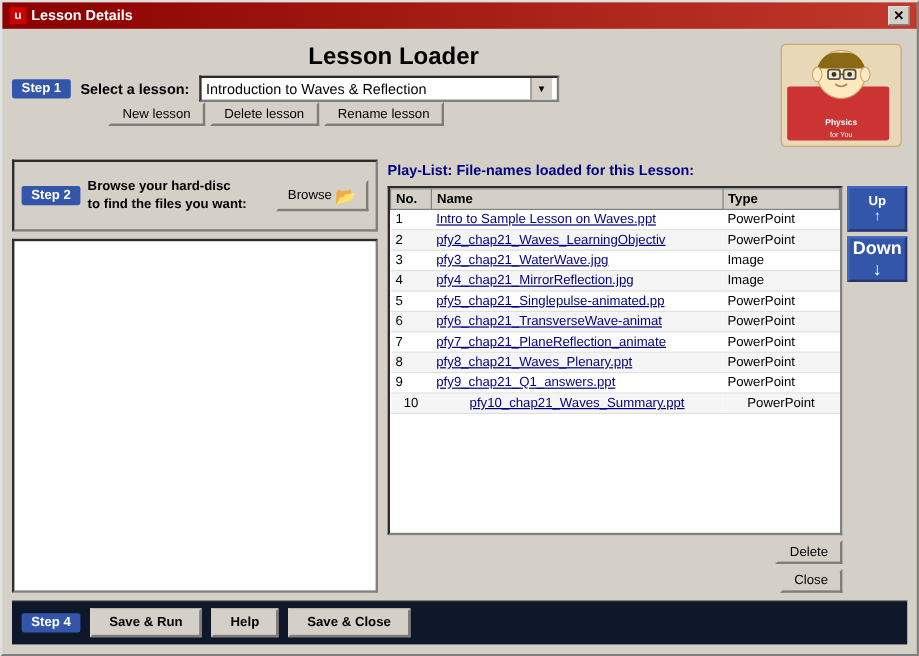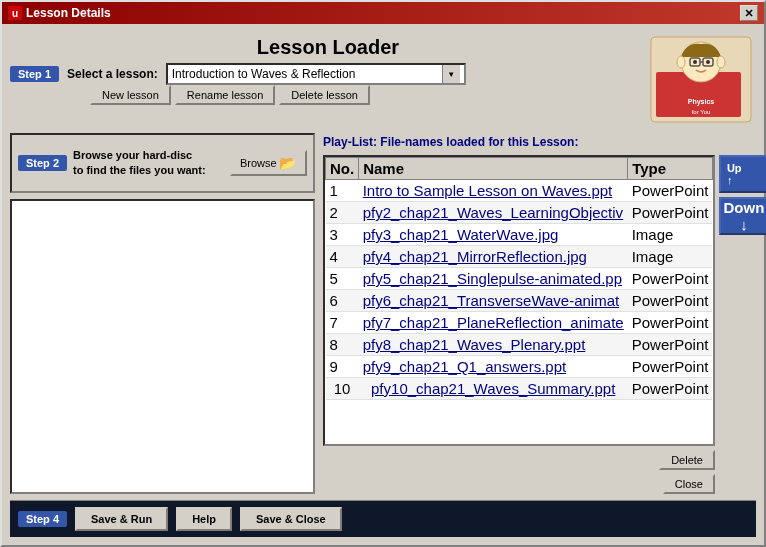--- a/index.html
+++ b/index.html
@@ -221,21 +221,21 @@
     }
     .playlist-table-container {
       background: white;
       border: 2px inset #808080;
       flex: 1;
       overflow: hidden;
     }
     .playlist-table {
       width: 100%;
       border-collapse: collapse;
-      font-size: 15px;
+      font-size: 11px;
     }
     .playlist-table thead tr {
       background: #d4d0c8;
     }
     .playlist-table th {
       border: 1px solid #808080;
       padding: 2px 4px;
       text-align: left;
       font-weight: bold;
     }
@@ -258,21 +258,21 @@
       color: white;
       border: 2px outset #4466bb;
       padding: 4px 6px;
       cursor: pointer;
       font-size: 11px;
       font-weight: bold;
       text-align: center;
       height: 38px;
       display: flex;
       flex-direction: column;
-      align-items: flex-start;
+      align-items: center;
       justify-content: center;
     }
     .down-btn {
       background: #3355aa;
       color: white;
       border: 2px outset #4466bb;
       padding: 4px 6px;
       cursor: pointer;
       font-size: 15px;
       font-weight: bold;
@@ -368,22 +368,22 @@
           <div class="step-badge">Step 1</div>
           <span class="select-label">Select a lesson:</span>
           <div class="lesson-select-box">
             <span class="lesson-select-text">Introduction to Waves &amp; Reflection</span>
             <div class="lesson-dropdown-arrow">▼</div>
           </div>
         </div>
 
         <div class="btn-row">
           <button class="win-btn">New lesson</button>
+          <button class="win-btn">Delete lesson</button>
           <button class="win-btn">Rename lesson</button>
-          <button class="win-btn">Delete lesson</button>
         </div>
       </div>
 
       <div class="char-illustration">
         <svg width="110" height="95" viewBox="0 0 110 95">
 
           <rect x="5" y="5" width="100" height="85" rx="4" fill="#e8d8b8" stroke="#c8a870" stroke-width="1"></rect>
 
           <rect x="10" y="40" width="85" height="45" rx="2" fill="#cc3333"></rect>
           <text x="55" y="72" text-anchor="middle" font-size="7" fill="white" font-weight="bold">Physics</text>

